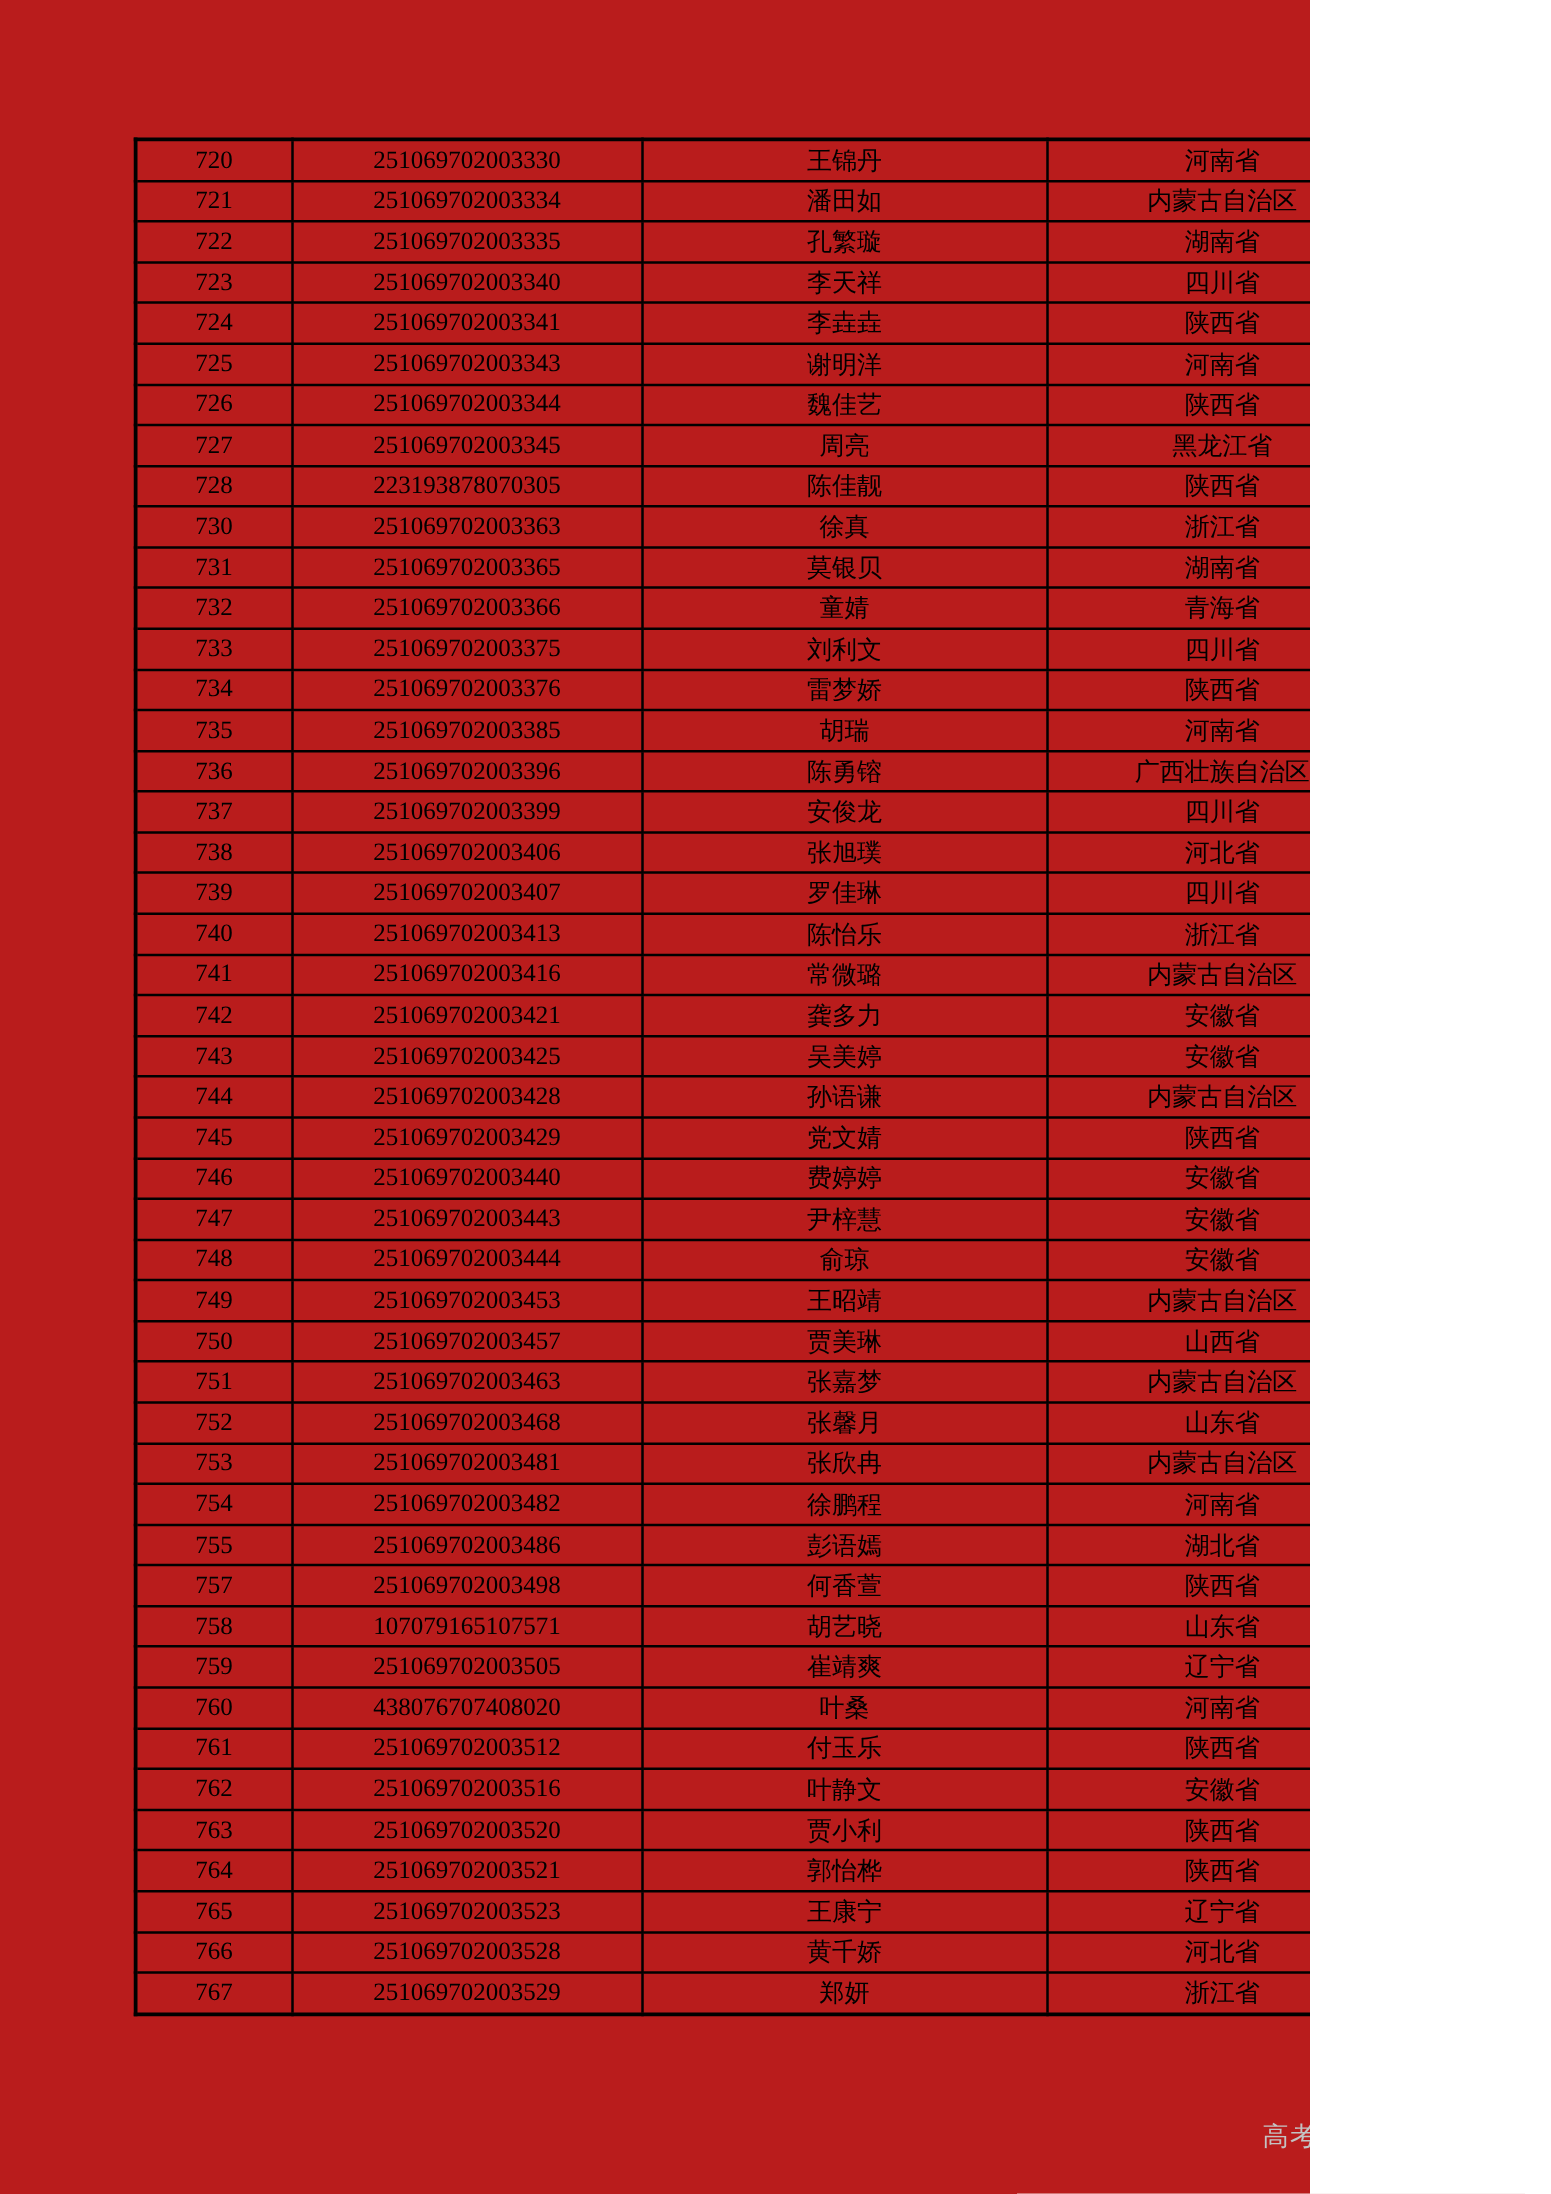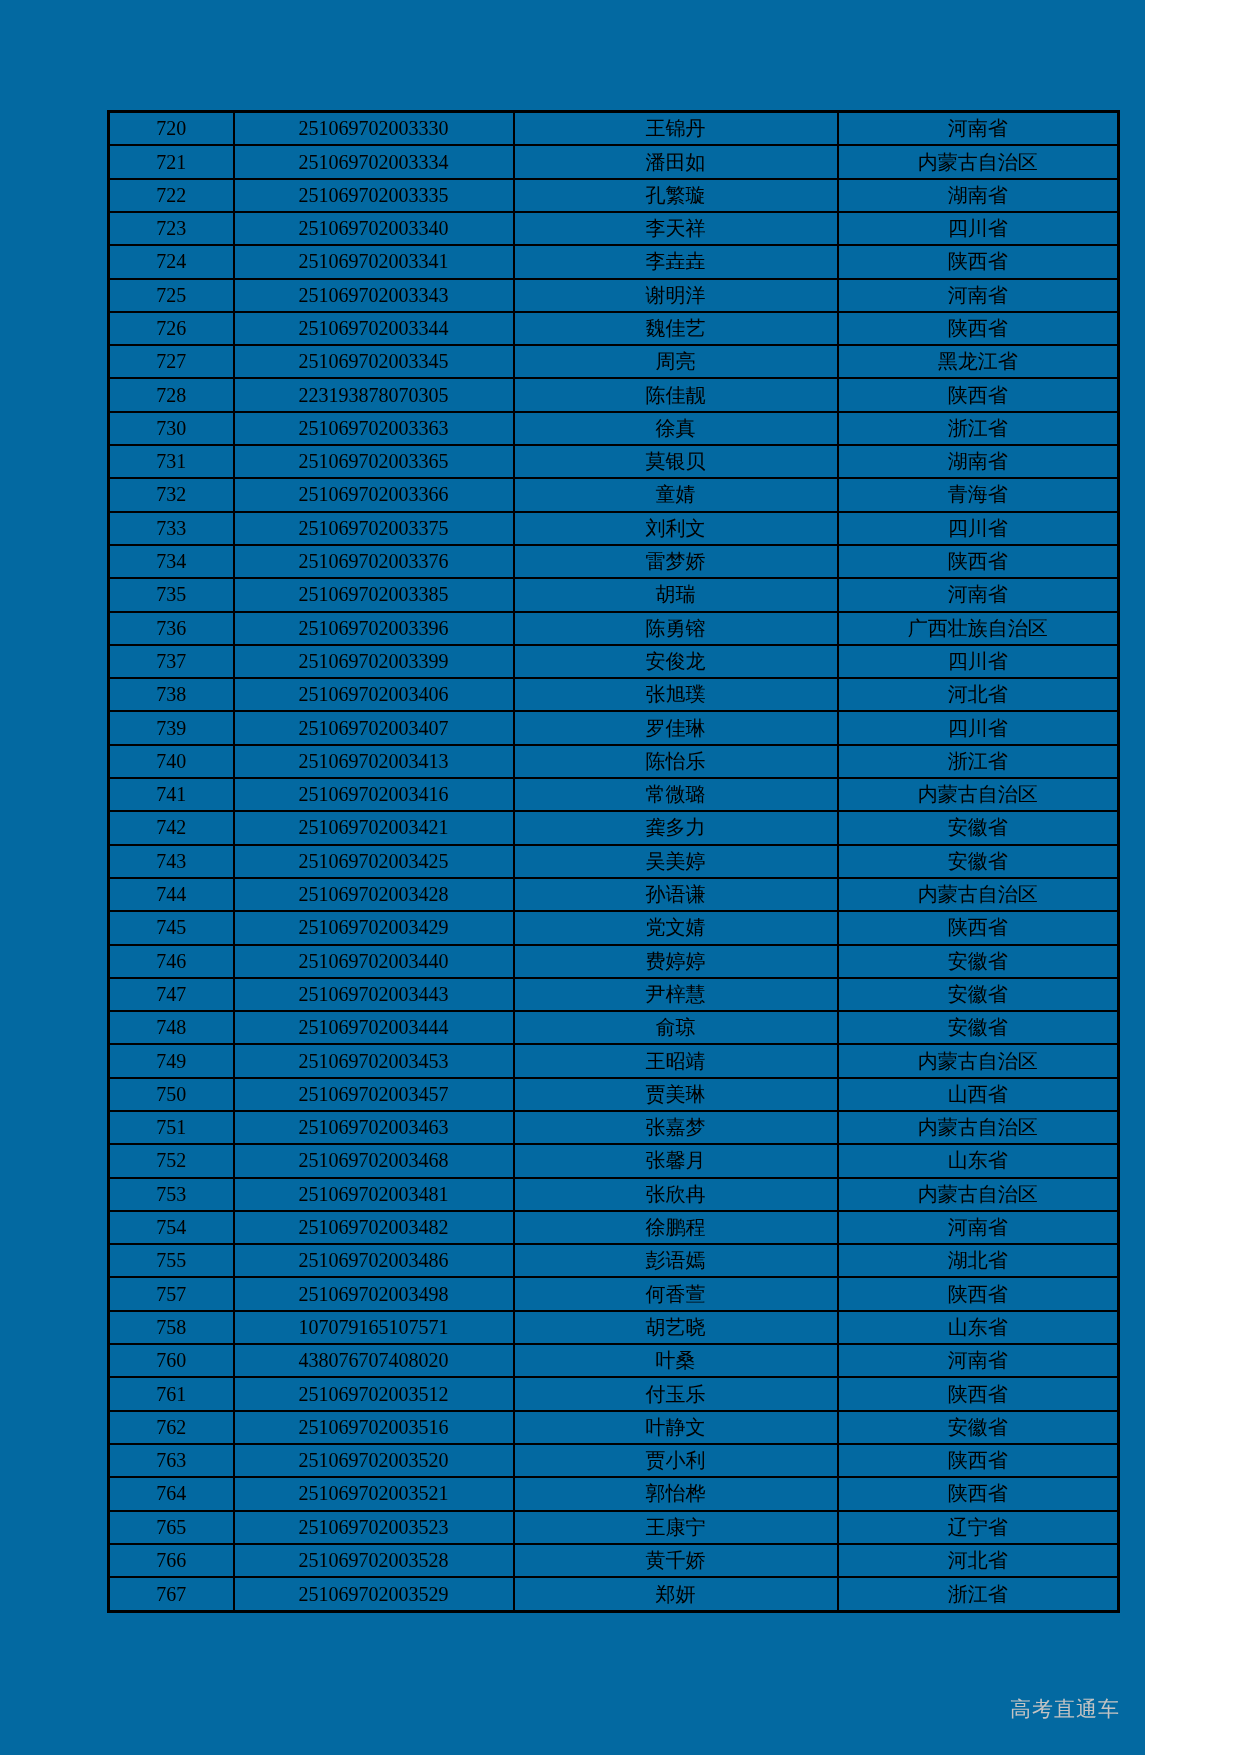--- a/index.html
+++ b/index.html
@@ -3,23 +3,23 @@
 <meta charset="utf-8">
 <style>
   html, body {
     margin: 0;
     padding: 0;
     background: #ffffff;
     font-family: "Liberation Serif", "DejaVu Serif", serif;
   }
   .page {
     position: relative;
-    width: 1145px;
+    width: 1048px;
     height: 1755px;
-    background: #0369a1;
+    background: #b91c1c;
     overflow: hidden;
   }
   table.roster {
     position: absolute;
     left: 107px;
     top: 110px;
     width: 1010px;
     height: 1503px;
     border-collapse: collapse;
     table-layout: fixed;
@@ -280,20 +280,26 @@
           <td>何香萱</td>
           <td>陕西省</td>
         </tr>
         <tr>
           <td>758</td>
           <td>107079165107571</td>
           <td>胡艺晓</td>
           <td>山东省</td>
         </tr>
         <tr>
+          <td>759</td>
+          <td>251069702003505</td>
+          <td>崔靖爽</td>
+          <td>辽宁省</td>
+        </tr>
+        <tr>
           <td>760</td>
           <td>438076707408020</td>
           <td>叶桑</td>
           <td>河南省</td>
         </tr>
         <tr>
           <td>761</td>
           <td>251069702003512</td>
           <td>付玉乐</td>
           <td>陕西省</td>

